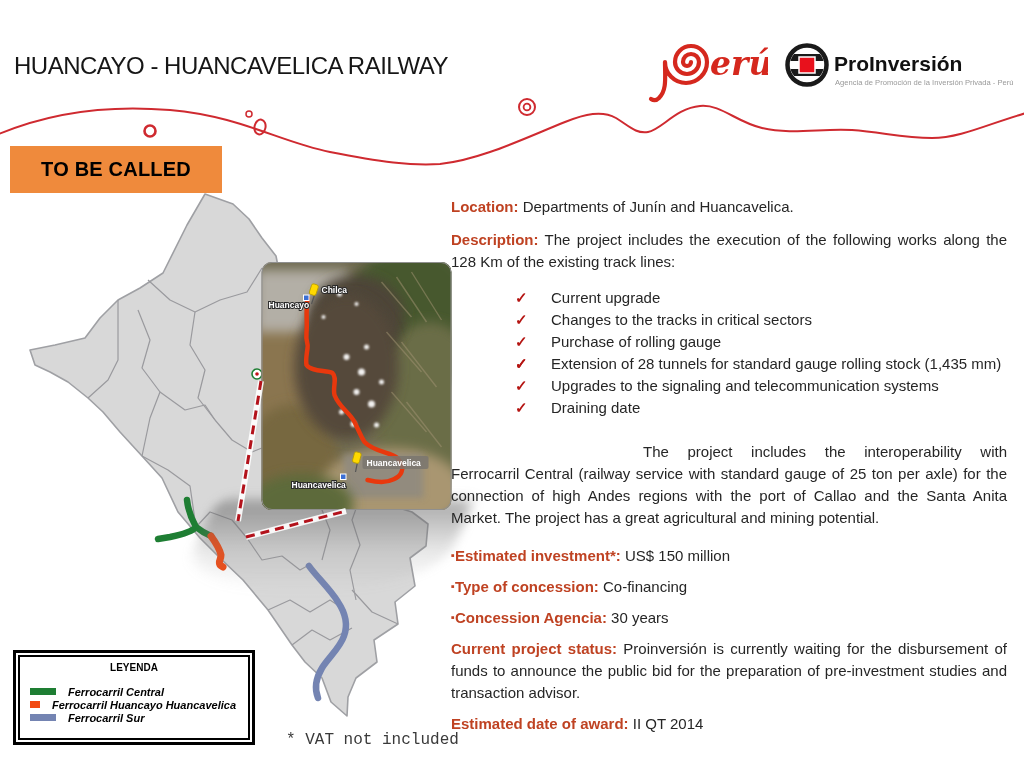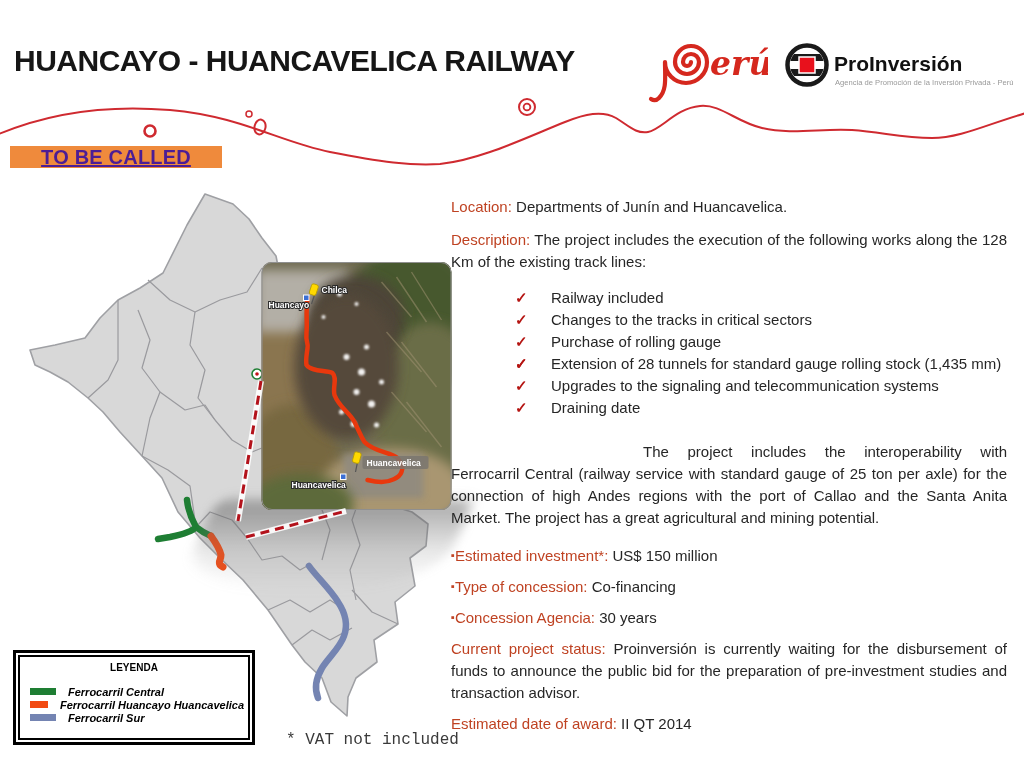--- a/index.html
+++ b/index.html
@@ -1,48 +1,48 @@
 <!DOCTYPE html>
 <html><head>
 <meta charset="utf-8">
 <style>
   html,body{margin:0;padding:0;background:#ffffff;}
   #slide{position:relative;width:1024px;height:768px;background:#ffffff;overflow:hidden;
          font-family:"Liberation Sans",sans-serif;color:#262626;}
   
-  .title{position:absolute;left:14px;top:44px;font-size:30px;font-weight:bold;
+  .title{position:absolute;left:14px;top:52px;font-size:24px;font-weight:normal;
          letter-spacing:-.5px;color:#161616;white-space:nowrap;}
   .peru-logo{position:absolute;left:648px;top:28px;}
   .peru-script{font-family:"DejaVu Serif",serif;font-style:italic;font-weight:bold;}
   .proinv-logo{position:absolute;left:782px;top:38px;}
   
-  .badge{position:absolute;left:10px;top:146px;width:212px;height:22px;background:#ef8a3c;
-         color:#4c1d95;font-size:20px;font-weight:bold;display:flex;align-items:center;
-         justify-content:center;letter-spacing:.2px;text-decoration:underline;}
+  .badge{position:absolute;left:10px;top:146px;width:212px;height:47px;background:#ef8a3c;
+         color:#000000;font-size:20px;font-weight:bold;display:flex;align-items:center;
+         justify-content:center;letter-spacing:.2px;}
   
   .map-svg{position:absolute;left:0;top:0;z-index:1;}
   .inset-shadow{position:absolute;left:196px;top:500px;width:258px;height:92px;z-index:2;
         background:linear-gradient(to bottom,rgba(95,95,95,.55),rgba(130,130,130,.18) 55%,rgba(140,140,140,0));
         transform:skewX(-24deg);border-radius:14px 14px 60% 60%;filter:blur(6px);}
   .inset{position:absolute;left:261px;top:262px;z-index:3;}
   .callouts{position:absolute;left:0;top:0;z-index:4;}
   .overlay{z-index:5;}
   
   .legend{position:absolute;left:13px;top:650px;width:236px;height:89px;background:#ffffff;
           border:3px solid #000;box-shadow:inset 0 0 0 2px #fff,inset 0 0 0 4px #000;z-index:6;}
   .legend-title{text-align:center;font-size:10px;font-weight:bold;margin-top:9px;color:#000;}
-  .legend-rows{margin:12px 8px 0 14px;}
+  .legend-rows{margin:12px 16px 0 14px;}
   .legend-row{display:flex;align-items:center;height:13px;}
   .swatch{display:inline-block;width:26px;height:7px;margin-right:12px;}
   .legend-label{font-size:11px;font-weight:bold;font-style:italic;color:#000;white-space:nowrap;}
   .vat-note{position:absolute;left:286px;top:731px;font-size:16px;color:#3a3a3a;z-index:6;font-family:Liberation Mono, monospace;}
   
   .content{position:absolute;left:451px;top:196px;width:556px;z-index:5;font-size:15px;
            line-height:22px;color:#262626;}
-  .lbl{color:#bf4222;font-weight:normal;margin-top:28px;}
+  .lbl{color:#bf4222;font-weight:bold;margin-top:28px;}
   .line{margin:0;}
   .para{margin:11px 0 0 0;text-align:justify;text-align-last:left;}
   .works{list-style:none;margin:14px 0 0 0;padding:0;}
   .works li{position:relative;padding-left:100px;text-align:justify;text-align-last:left;}
   .works .chk{position:absolute;left:64px;top:0;color:#b51512;font-weight:bold;}
   .interop{margin:22px 0 0 0;text-align:justify;text-align-last:left;text-indent:192px;}
   .facts{margin-top:15px;}
   .fact{margin-top:8px;text-align:justify;text-align-last:left;}
   .bullet{color:#bf4222;font-size:11px;vertical-align:2px;}
 </style>
@@ -204,21 +204,21 @@
   </svg>
 
   <div class="badge overlay" style="position:absolute;">TO BE CALLED</div>
 
   <div class="content">
     <p class="line"><span class="lbl">Location:</span> <span>Departments of Junín and Huancavelica.</span></p>
     <p class="para"><span class="lbl">Description:</span> <span>The project includes the execution of the following works along the 128 Km of the existing track lines:</span></p>
 
     <ul class="works">
 
-        <li><span class="chk">✓</span><span>Railway included</span></li>
+        <li><span class="chk">✓</span><span>Current upgrade</span></li>
 
         <li><span class="chk">✓</span><span>Changes to the tracks in critical sectors</span></li>
 
         <li><span class="chk">✓</span><span>Purchase of rolling gauge</span></li>
 
         <li><span class="chk">✓</span></li>
 
         <li><span class="chk">✓</span><span>Extension of 28 tunnels for standard gauge rolling stock (1,435 mm)</span></li>
 
         <li><span class="chk">✓</span><span>Upgrades to the signaling and telecommunication systems</span></li>

